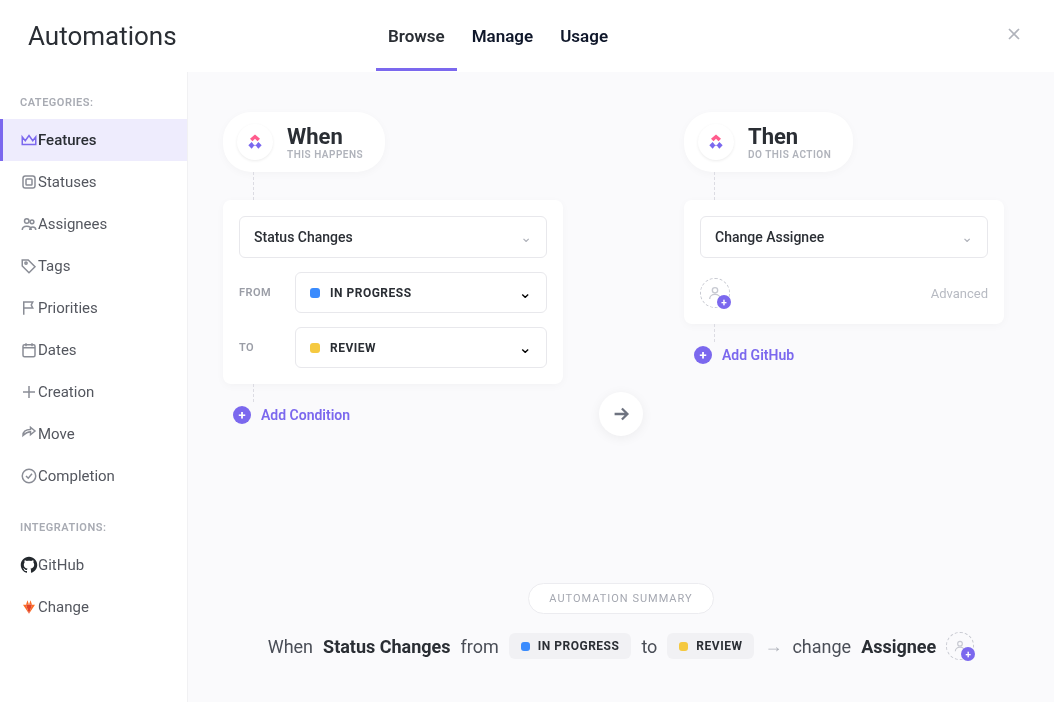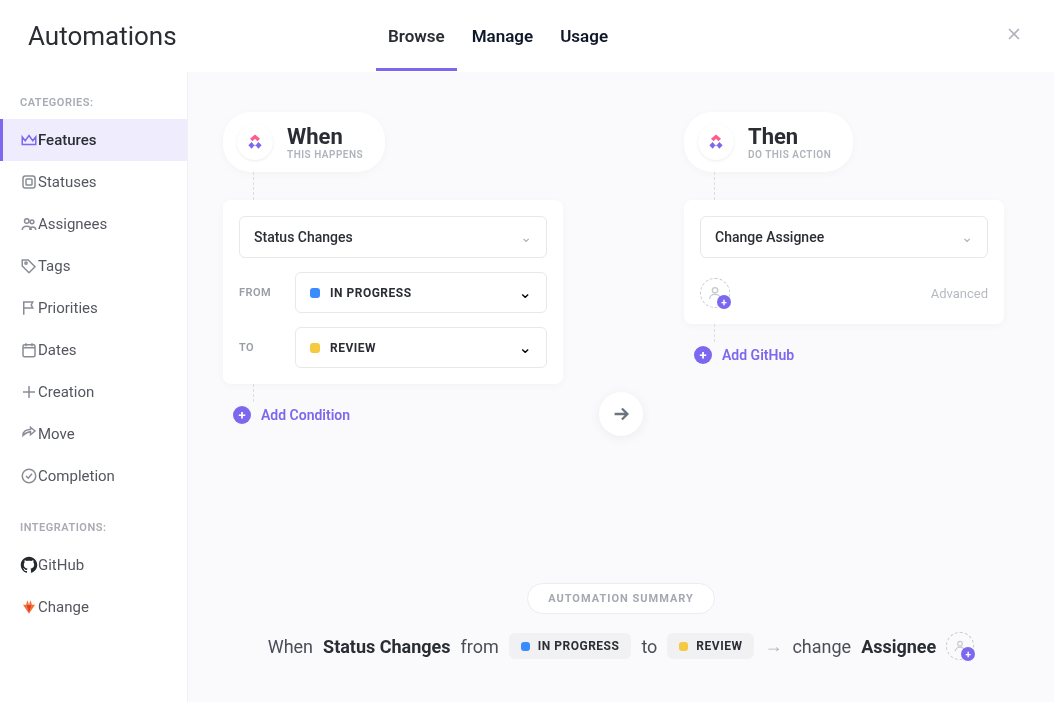--- a/index.html
+++ b/index.html
@@ -300,21 +300,21 @@
     right: 30px;
     text-align: center;
   }
   .summary-badge {
     display: inline-block;
     background: #fff;
     border: 1px solid #ececf0;
     border-radius: 16px;
     padding: 8px 20px;
     font-size: 11px;
-    font-weight: 700;
+    font-weight: 400;
     letter-spacing: 1px;
     color: #a5a8b1;
     margin-bottom: 18px;
   }
   .summary-line {
     display: flex;
     align-items: center;
     justify-content: center;
     gap: 10px;
     font-size: 18px;

